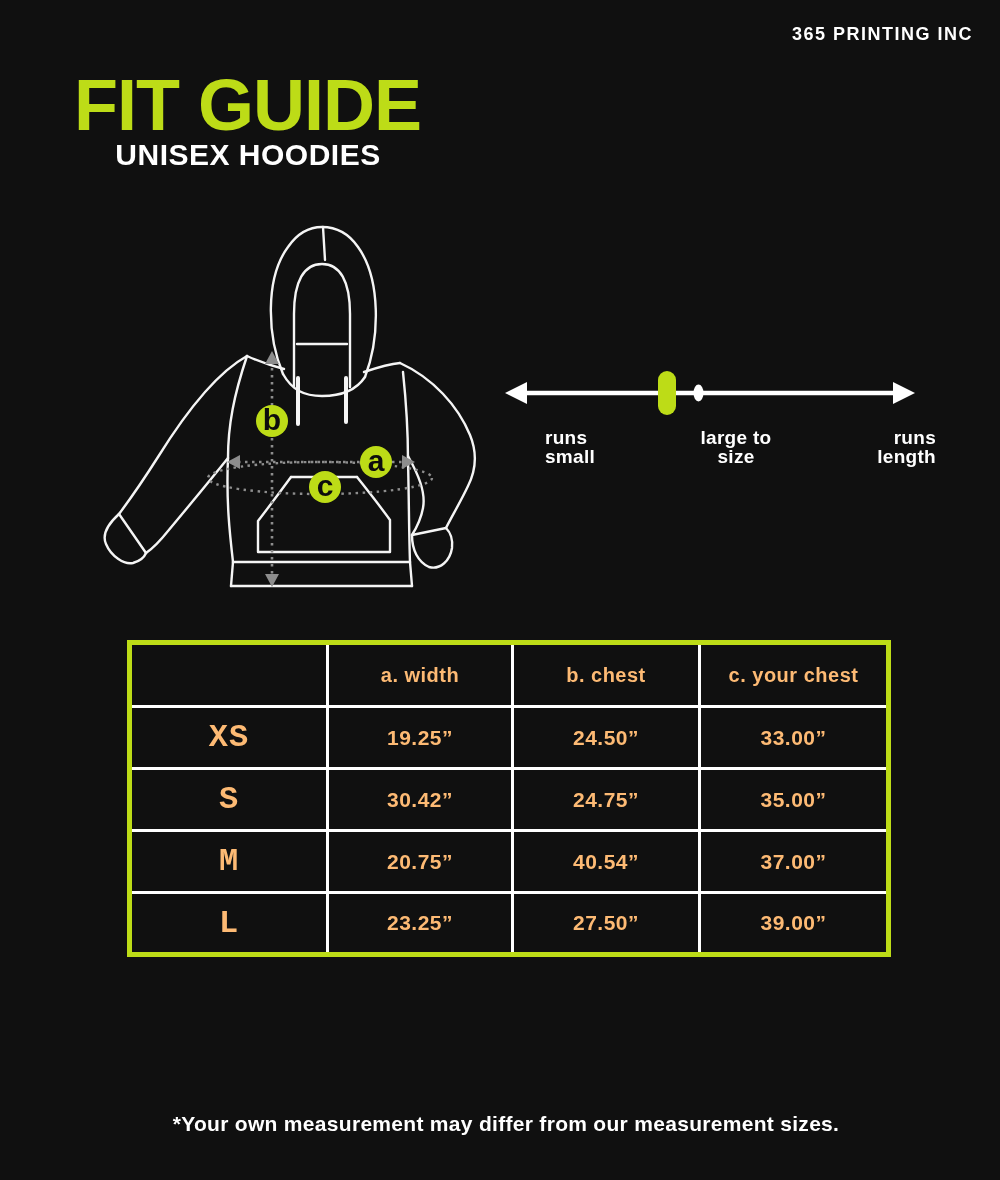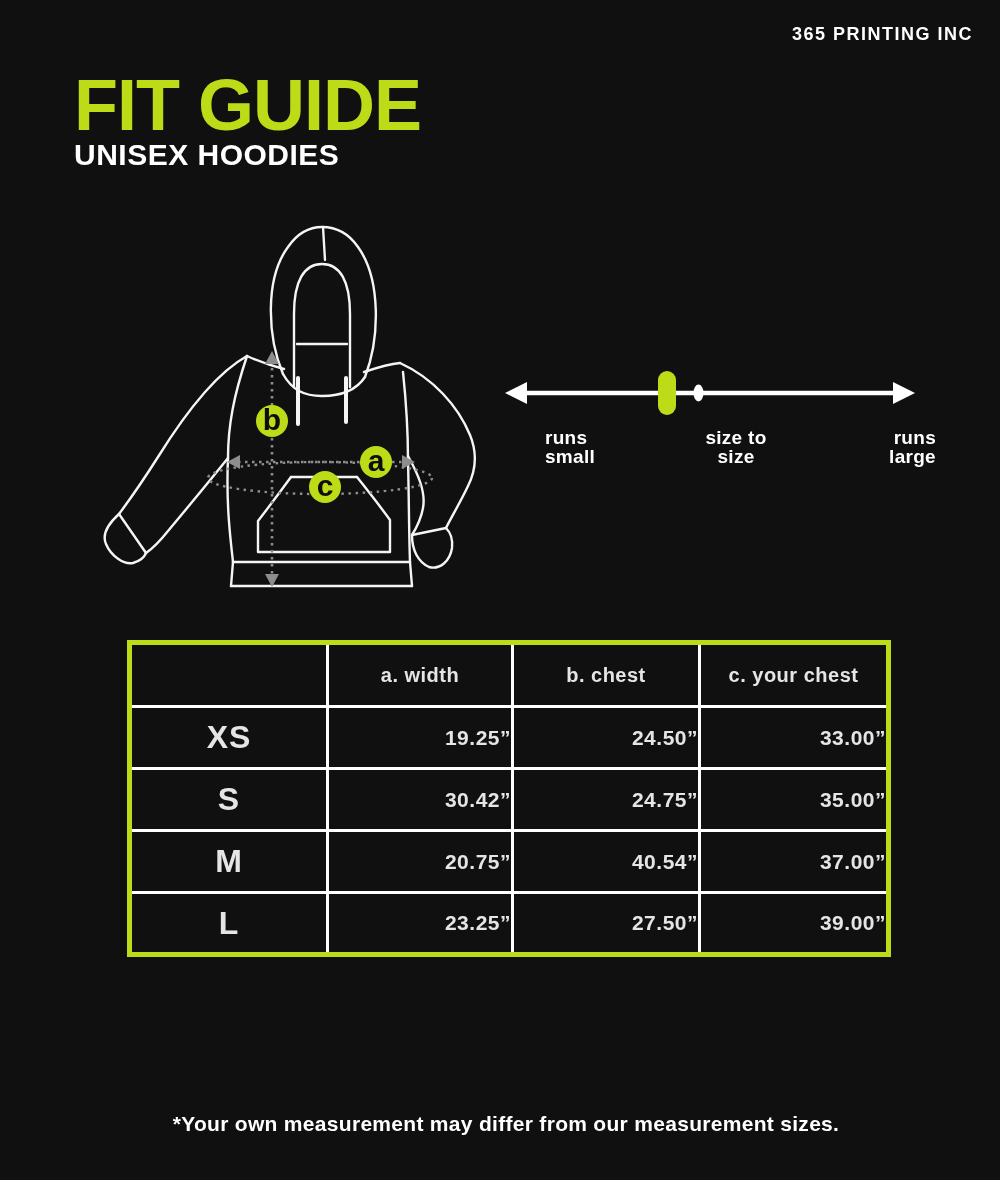--- a/index.html
+++ b/index.html
@@ -17,22 +17,22 @@
     font-size:18px; font-weight:700; letter-spacing:1.5px;
     color: var(--text-white,#fff); white-space:nowrap;
   }
 
   .title {
     position:absolute; left:62px; top:52px; margin:12px;
     font-size:72px; line-height:82px; font-weight:700; letter-spacing:-1px;
     color: var(--accent-green,#bddc17); white-space:nowrap;text-align:right;
   }
   .subtitle {
-    position:absolute; left:74px; top:139px; width:372px;
-    text-align:left; font-size:30px; line-height:32px; font-weight:700;
+    position:absolute; left:62px; top:139px; width:372px;
+    text-align:center; font-size:30px; line-height:32px; font-weight:700;
     letter-spacing:0.5px; white-space:nowrap;
   }
 
   .hoodie { position:absolute; left:100px; top:220px; width:400px; height:400px; }
   .hoodie path, .hoodie line, .hoodie ellipse { vector-effect:none; }
 
   .scale { position:absolute; left:500px; top:352px; width:420px; height:120px; }
   .scale svg { position:absolute; left:0; top:0; }
   .scale-label {
     position:absolute; top:76px; font-size:19px; line-height:19px;
@@ -42,26 +42,26 @@
   .scale-label.center { left:152px; width:112px; text-align:center; }
   .scale-label.right  { left:340px; width:68px; text-align:right; }
 
   table.size-chart {
     position:absolute; left:127px; top:640px; width:759px;
     border-collapse:collapse; table-layout:fixed;
     border:5px solid var(--accent-green,#bddc17);
   }
   .size-chart th, .size-chart td {
     border:3px solid #ffffff; text-align:center; vertical-align:middle;
-    font-weight:700; padding:0; color:#e5e5e5;
+    font-weight:700; padding:0; color:#fdba74;
   }
   .size-chart thead th { height:64px; font-size:20px; letter-spacing:0.5px; }
   .size-chart tbody td { height:62px; }
-  .size-chart td.size  { font-size:32px; letter-spacing:1px; }
-  .size-chart td.val   { font-size:21px; letter-spacing:0.5px;text-align:right; }
+  .size-chart td.size  { font-size:32px; letter-spacing:1px;font-family:Liberation Mono, monospace; }
+  .size-chart td.val   { font-size:21px; letter-spacing:0.5px; }
 
   .footnote {
     position:absolute; left:6px; top:1112px; width:1000px;
     text-align:center; font-size:21px; font-weight:700; letter-spacing:0.3px;
   }
 </style>
 </head>
 <body>
 
 <div class="canvas">
@@ -146,26 +146,26 @@
       <polygon points="5,41 27,30 27,52" fill="#ffffff"></polygon>
       <polygon points="415,41 393,30 393,52" fill="#ffffff"></polygon>
       <rect x="158" y="19" width="18" height="44" rx="9" fill="var(--accent-green,#bddc17)"></rect>
       <ellipse cx="198.5" cy="41" rx="5" ry="8.5" fill="#ffffff"></ellipse>
     </svg>
     <div class="scale-label left">
       <div>runs</div>
       <div>small</div>
     </div>
     <div class="scale-label center">
-      <div>size to</div>
+      <div>large to</div>
       <div>size</div>
     </div>
     <div class="scale-label right">
       <div>runs</div>
-      <div>large</div>
+      <div>length</div>
     </div>
   </div>
 
   <table class="size-chart">
     <colgroup>
       <col style="width:198px">
         <col style="width:185px">
         <col style="width:187px">
         <col style="width:189px">
     </colgroup>

